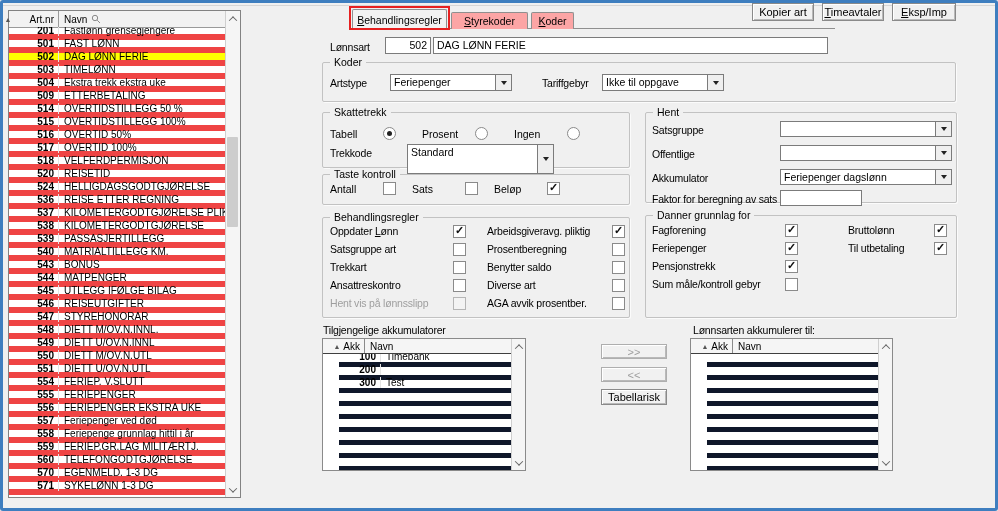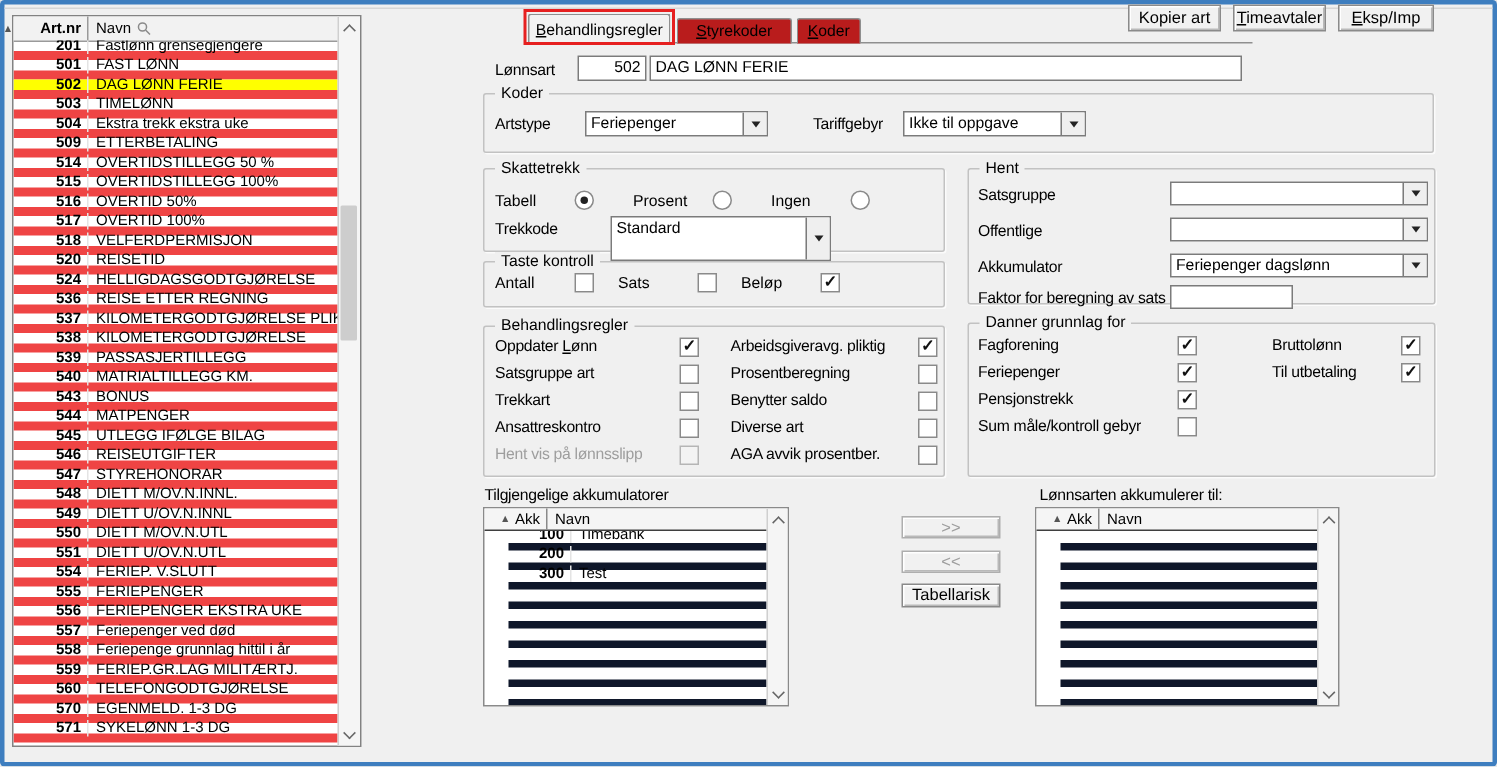--- a/index.html
+++ b/index.html
@@ -38,35 +38,35 @@
   .radio.selected::after{content:"";position:absolute;left:3px;top:3px;width:5px;height:5px;
          border-radius:50%;background:#222;}
   .cbrow{display:flex;justify-content:space-between;align-items:center;height:18px;}
   .cbrow .lbl{font-size:10.5px;letter-spacing:-0.2px;white-space:nowrap;}
   .cbrow .lbl.dis{color:#9e9e9e;}
   .cellrow{position:absolute;display:flex;}
   .cell{display:flex;justify-content:space-between;align-items:center;width:66px;margin-right:16px;}
   .cell .lbl{font-size:10.5px;white-space:nowrap;}
 
   
-  .tab{position:absolute;border:1px solid #8f8f8f;border-bottom:none;background:#b91c1c;
+  .tab{position:absolute;border:1px solid #8f8f8f;border-bottom:none;background:#fca5a5;
        border-radius:2px 2px 0 0;font-size:10.5px;display:flex;align-items:center;
        justify-content:center;box-sizing:border-box;white-space:nowrap;}
   .tab.active{z-index:2;background:#f2f2f2;}
   .tabline{position:absolute;left:352px;top:28px;width:483px;height:1px;background:#8f8f8f;}
   .annot{position:absolute;left:349px;top:6px;width:101px;height:24px;border:2px solid #e62020;
          box-sizing:border-box;z-index:3;pointer-events:none;}
 
   
   .sidebar{position:absolute;left:8px;top:10px;width:233px;height:488px;background:#fff;
            border:1px solid #828282;box-sizing:border-box;}
   .s-head{position:absolute;left:0;top:0;right:14px;height:16px;background:#f2f2f2;
           border-bottom:1px solid #9a9a9a;display:flex;font-size:10px;align-items:center;}
   .s-akkh{width:50px;display:flex;justify-content:flex-end;align-items:center;gap:18px;
-          padding-right:4px;border-right:1px solid #9a9a9a;height:100%;box-sizing:border-box;font-weight:bold;}
+          padding-right:4px;border-right:1px solid #9a9a9a;height:100%;box-sizing:border-box;}
   .s-navnh{flex:1;display:flex;align-items:center;gap:4px;padding-left:5px;}
   .sort-icon{font-size:7px;color:#555;line-height:7px;}
   .sort-icon::after{content:"\25B2";}
   .s-body{position:absolute;left:0;top:16px;right:14px;bottom:0;overflow:hidden;}
   .srow{display:flex;height:13px;align-items:center;border-bottom:6px solid #ef4444;box-sizing:border-box;}
   .srow.sel{background:#ffff00;}
   .snr{width:50px;text-align:right;padding-right:4px;border-right:1px solid #e4e4e4;
        font-size:10px;font-weight:bold;box-sizing:border-box;flex:none;}
   .snm{flex:1;padding-left:5px;font-size:10px;font-weight:normal;white-space:nowrap;overflow:hidden;}
   .sb-scroll{position:absolute;right:0;top:0;bottom:0;width:14px;background:#f5f5f5;

